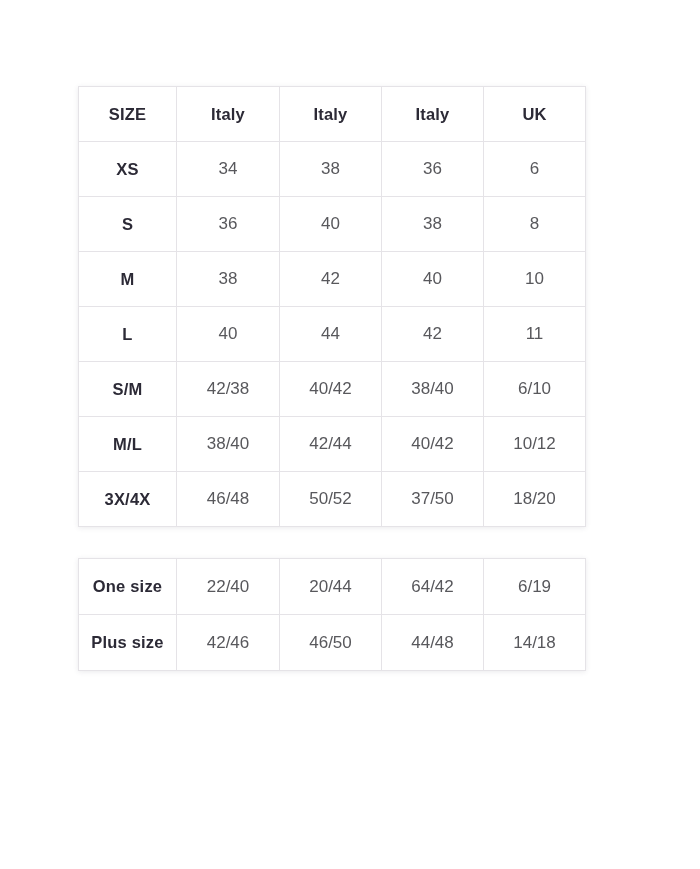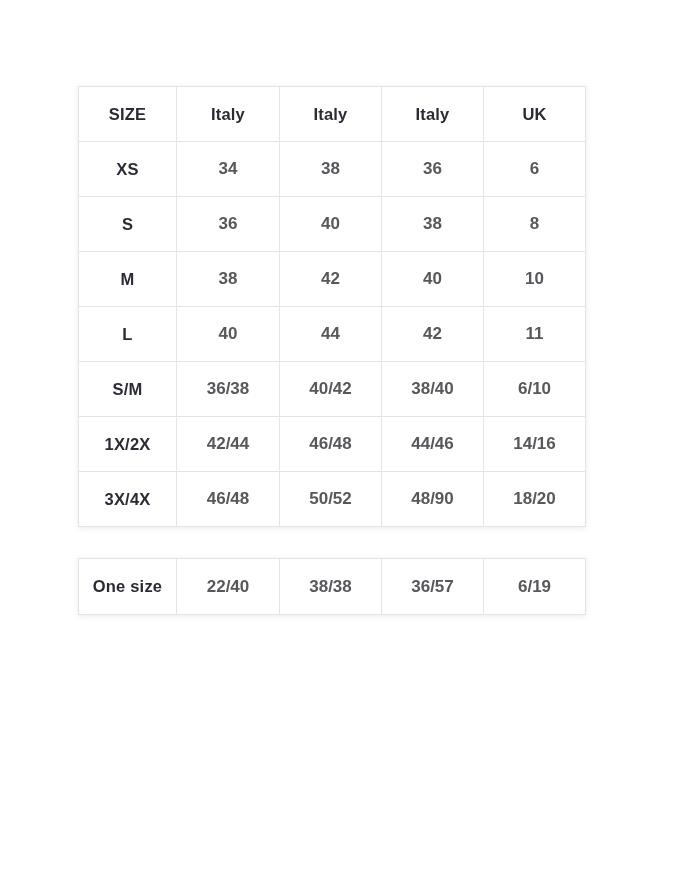--- a/index.html
+++ b/index.html
@@ -42,21 +42,21 @@
   table.size-table.secondary td {
     height: 55px;
   }
   .hdr, .lbl {
     font-weight: bold;
     color: #2c2a36;
     font-size: 16.5px;
     letter-spacing: 0.2px;
   }
   .val {
-    font-weight: bold;
+    font-weight: normal;
     color: #58585c;
     font-size: 17px;
   }
   .table-gap {
     height: 31px;
   }
 </style>
 </head>
 <body>
 
@@ -102,57 +102,64 @@
       </tr>
       <tr>
         <td class="lbl">L</td>
         <td class="val">40</td>
         <td class="val">44</td>
         <td class="val">42</td>
         <td class="val">11</td>
       </tr>
       <tr>
         <td class="lbl">S/M</td>
-        <td class="val">36/38</td>
+        <td class="val">42/38</td>
         <td class="val">40/42</td>
         <td class="val">38/40</td>
         <td class="val">6/10</td>
       </tr>
       <tr>
-        <td class="lbl">1X/2X</td>
+        <td class="lbl">M/L</td>
+        <td class="val">38/40</td>
         <td class="val">42/44</td>
-        <td class="val">46/48</td>
-        <td class="val">44/46</td>
-        <td class="val">14/16</td>
+        <td class="val">40/42</td>
+        <td class="val">10/12</td>
       </tr>
       <tr>
         <td class="lbl">3X/4X</td>
         <td class="val">46/48</td>
         <td class="val">50/52</td>
-        <td class="val">48/90</td>
+        <td class="val">37/50</td>
         <td class="val">18/20</td>
       </tr>
     </tbody>
       </table>
 
     <div class="table-gap"></div>
 
     <table class="size-table secondary">
       <colgroup>
         <col style="width:98px">
           <col style="width:103px">
           <col style="width:102px">
           <col style="width:102px">
           <col style="width:102px">
       </colgroup>
       <tbody>
           <tr>
         <td class="lbl">One size</td>
         <td class="val">22/40</td>
-        <td class="val">38/38</td>
-        <td class="val">36/57</td>
+        <td class="val">20/44</td>
+        <td class="val">64/42</td>
         <td class="val">6/19</td>
+      </tr>
+      <tr>
+        <td class="lbl">Plus size</td>
+        <td class="val">42/46</td>
+        <td class="val">46/50</td>
+        <td class="val">44/48</td>
+        <td class="val">14/18</td>
       </tr>
     </tbody>
       </table>
 
   </div>
 </div>
 
 </body></html>

